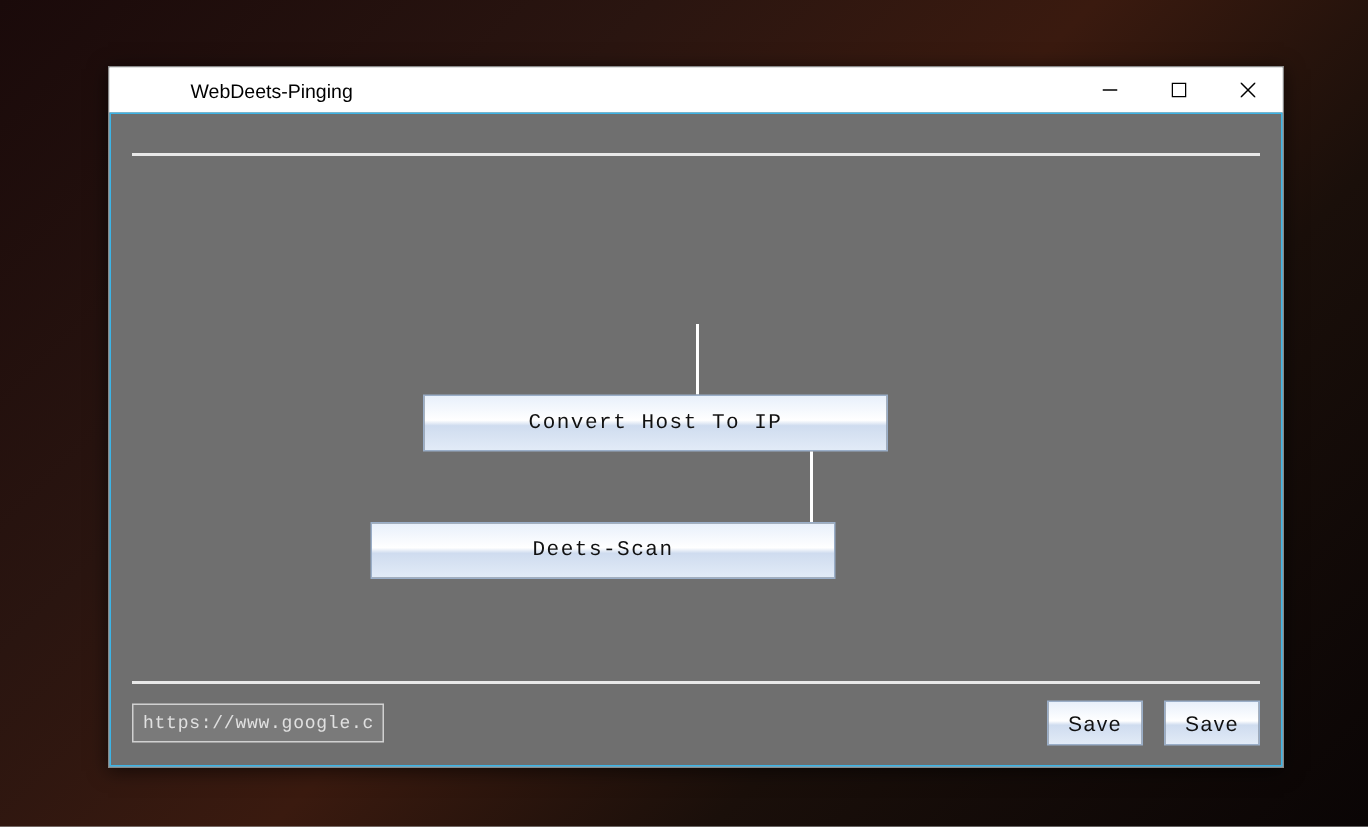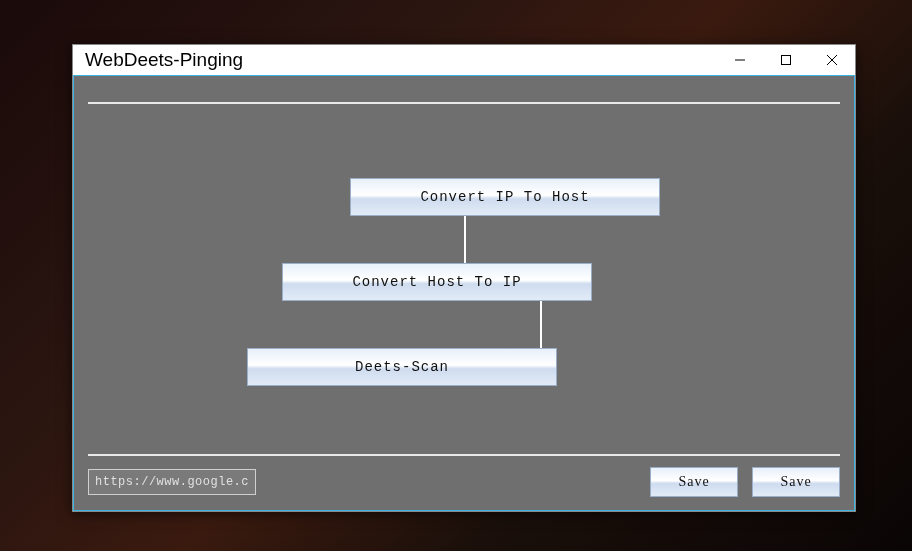--- a/index.html
+++ b/index.html
@@ -23,22 +23,23 @@
   }
   .titlebar {
     height: 30px;
     background: #fff;
     display: flex;
     align-items: center;
     justify-content: space-between;
     padding-left: 12px;
   }
   .titlebar-title {
-    font-size: 19px;
+    font-size: 13px;
     color: #000;
+    margin-left: 42px;
   }
   .titlebar-controls {
     display: flex;
     height: 100%;
   }
   .titlebar-btn {
     width: 46px;
     height: 30px;
     display: flex;
     align-items: center;
@@ -126,25 +127,25 @@
     font-family: "Consolas", "Courier New", monospace;
     font-size: 12px;
     padding: 0 6px;
     letter-spacing: 0.5px;
   }
   .bottom-right {
     display: flex;
     gap: 14px;
   }
   .small-btn {
-    width: 88px;
+    width: 64px;
     height: 30px;
     border: 1px solid #9aaec8;
     background: linear-gradient(to bottom, #e8f0fb 0%, #ffffff 45%, #cfdcef 55%, #e2ebf7 100%);
-    font-family: Liberation Serif, serif;
+    font-family: Liberation Sans, sans-serif;
     font-size: 14px;
     letter-spacing: 1px;
     color: #111;
     cursor: pointer;
   }
 </style>
 </head>
 <body>
 
 <div class="window">
@@ -173,21 +174,20 @@
             </svg>
         </span>
       </button>
     </div>
   </div>
 
   <div class="client">
     <div class="hr-top"></div>
 
     <div class="main-area">
-      <button class="flow-btn btn-ip2host">Convert IP To Host</button>
       <div class="connector conn1"></div>
       <button class="flow-btn btn-host2ip">Convert Host To IP</button>
       <div class="connector conn2"></div>
       <button class="flow-btn btn-scan">Deets-Scan</button>
     </div>
 
     <div class="hr-bottom"></div>
 
     <div class="bottom-bar">
       <input type="text" class="url-input" value="https://www.google.com" style="">

